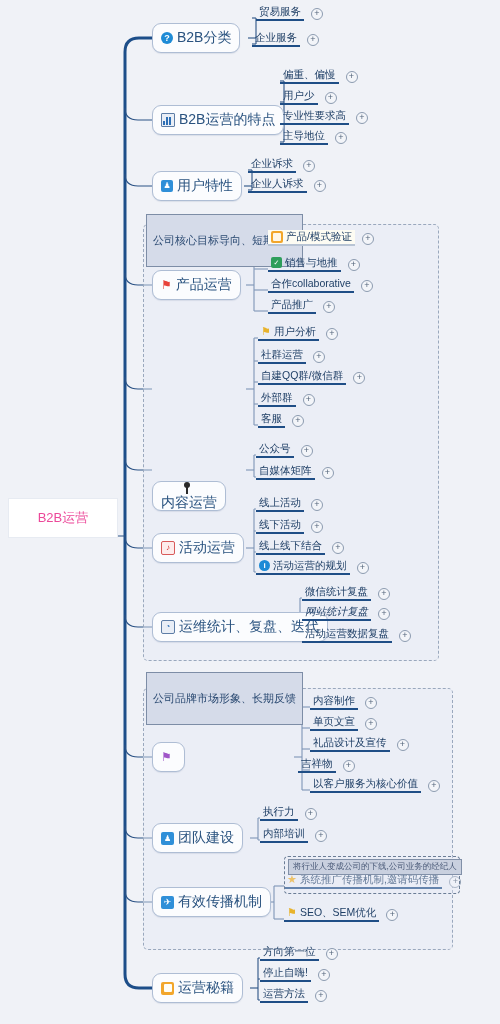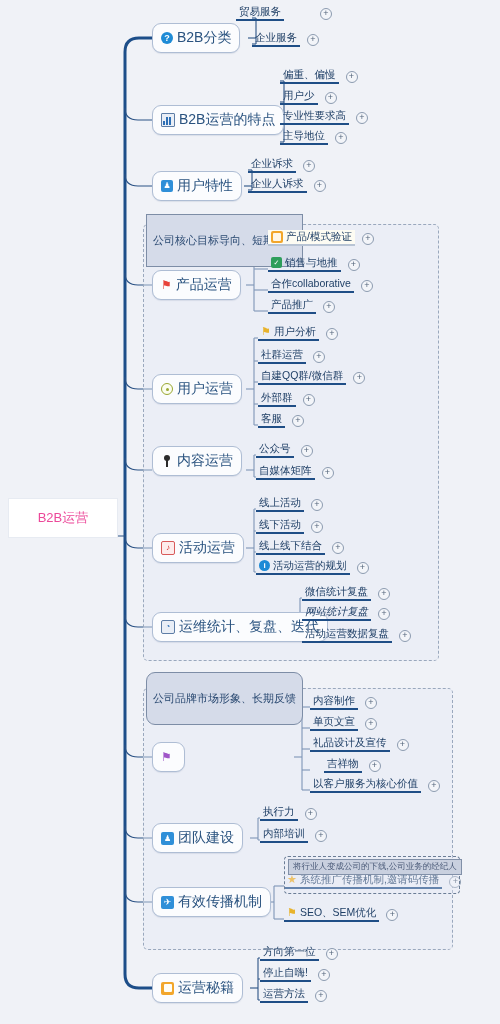--- a/index.html
+++ b/index.html
@@ -220,28 +220,28 @@
       <path d="M 258 958 L 260 958" fill="none" stroke="#2b5285" stroke-width="1.1"></path>
       <path d="M 258 979 L 260 979" fill="none" stroke="#2b5285" stroke-width="1.1"></path>
       <path d="M 258 1000 L 260 1000" fill="none" stroke="#2b5285" stroke-width="1.1"></path>
     </svg>
 <div class="root-node" style="left: 8px; top: 498px; width: 108px; height: 38px;">
       <span>B2B运营</span>
     </div>
     <div class="group-frame" style="left: 143px; top: 224px; width: 296px; height: 437px;"></div>
     <div class="group-label" style="left: 146px; top: 214px;">公司核心目标导向、短期反馈</div>
     <div class="group-frame" style="left: 143px; top: 688px; width: 310px; height: 262px;"></div>
-    <div class="group-label" style="left: 146px; top: 672px; border-radius: 9px;">公司品牌市场形象、长期反馈</div>
+    <div class="group-label" style="left: 146px; top: 672px;">公司品牌市场形象、长期反馈</div>
     <div class="branch" style="left: 152px; top: 23px;">
       <span class="ico">
         <span class="gl gl-q">?</span>
       </span>
       <span>B2B分类</span>
     </div>
-    <div class="leaf" style="left: 236px; top: 3px; gap: 29px;">
+    <div class="leaf" style="left: 256px; top: 3px;">
       <span class="ltxt">
         <span>贸易服务</span>
       </span>
       <span class="plus">+</span>
     </div>
     <div class="leaf" style="left: 252px; top: 29px;">
       <span class="ltxt">
         <span>企业服务</span>
       </span>
       <span class="plus">+</span>
@@ -323,26 +323,20 @@
         <span>合作collaborative</span>
       </span>
       <span class="plus">+</span>
     </div>
     <div class="leaf" style="left: 268px; top: 296px;">
       <span class="ltxt">
         <span>产品推广</span>
       </span>
       <span class="plus">+</span>
     </div>
-    <div class="branch" style="left: 152px; top: 374px;">
-      <span class="ico">
-        <span class="gl gl-target"></span>
-      </span>
-      <span>用户运营</span>
-    </div>
     <div class="leaf" style="left: 258px; top: 323px;">
       <span class="ltxt">
         <span class="ico">
           <span class="gl gl-flag-y">⚑</span>
         </span>
         <span>用户分析</span>
       </span>
       <span class="plus">+</span>
     </div>
     <div class="leaf" style="left: 258px; top: 346px;">
@@ -362,21 +356,21 @@
         <span>外部群</span>
       </span>
       <span class="plus">+</span>
     </div>
     <div class="leaf" style="left: 258px; top: 410px;">
       <span class="ltxt">
         <span>客服</span>
       </span>
       <span class="plus">+</span>
     </div>
-    <div class="branch" style="left: 152px; top: 446px;">
+    <div class="branch" style="left: 152px; top: 481px; flex-direction: column;">
       <span class="ico">
         <span class="gl gl-pin"></span>
       </span>
       <span>内容运营</span>
     </div>
     <div class="leaf" style="left: 256px; top: 440px;">
       <span class="ltxt">
         <span>公众号</span>
       </span>
       <span class="plus">+</span>
@@ -460,21 +454,21 @@
         <span>单页文宣</span>
       </span>
       <span class="plus">+</span>
     </div>
     <div class="leaf" style="left: 310px; top: 734px;">
       <span class="ltxt">
         <span>礼品设计及宣传</span>
       </span>
       <span class="plus">+</span>
     </div>
-    <div class="leaf" style="left: 324px; top: 755px;">
+    <div class="leaf" style="left: 298px; top: 755px;">
       <span class="ltxt">
         <span>吉祥物</span>
       </span>
       <span class="plus">+</span>
     </div>
     <div class="leaf" style="left: 310px; top: 775px;">
       <span class="ltxt">
         <span>以客户服务为核心价值</span>
       </span>
       <span class="plus">+</span>

